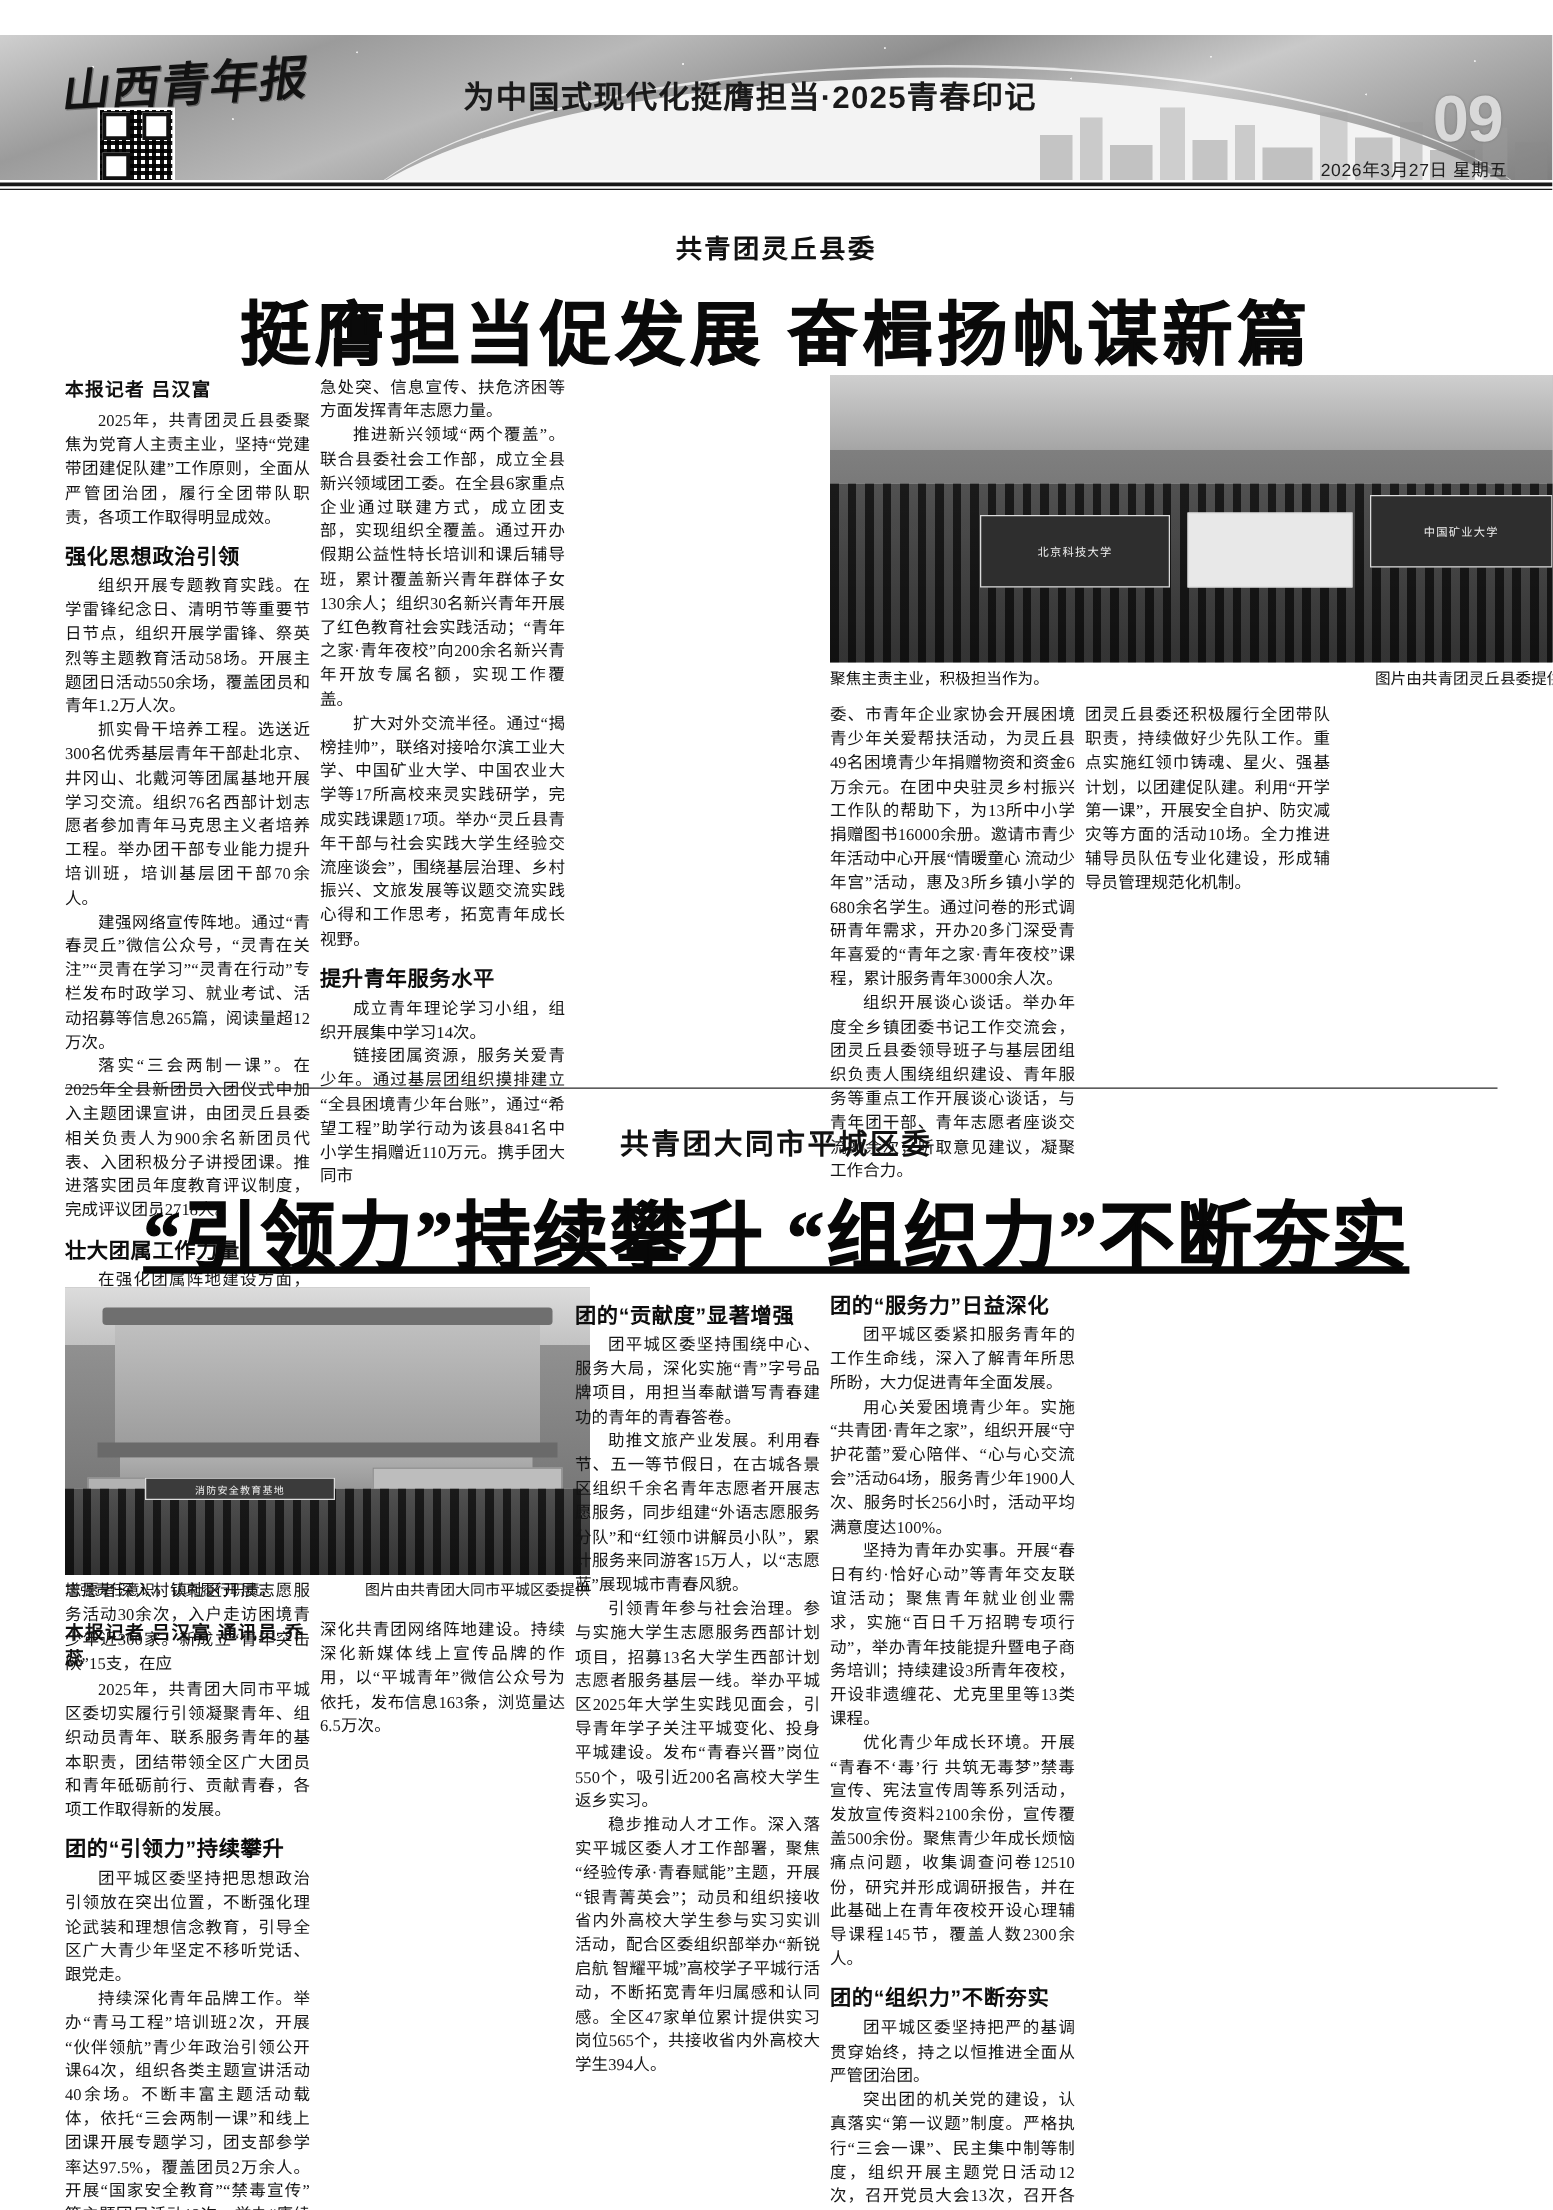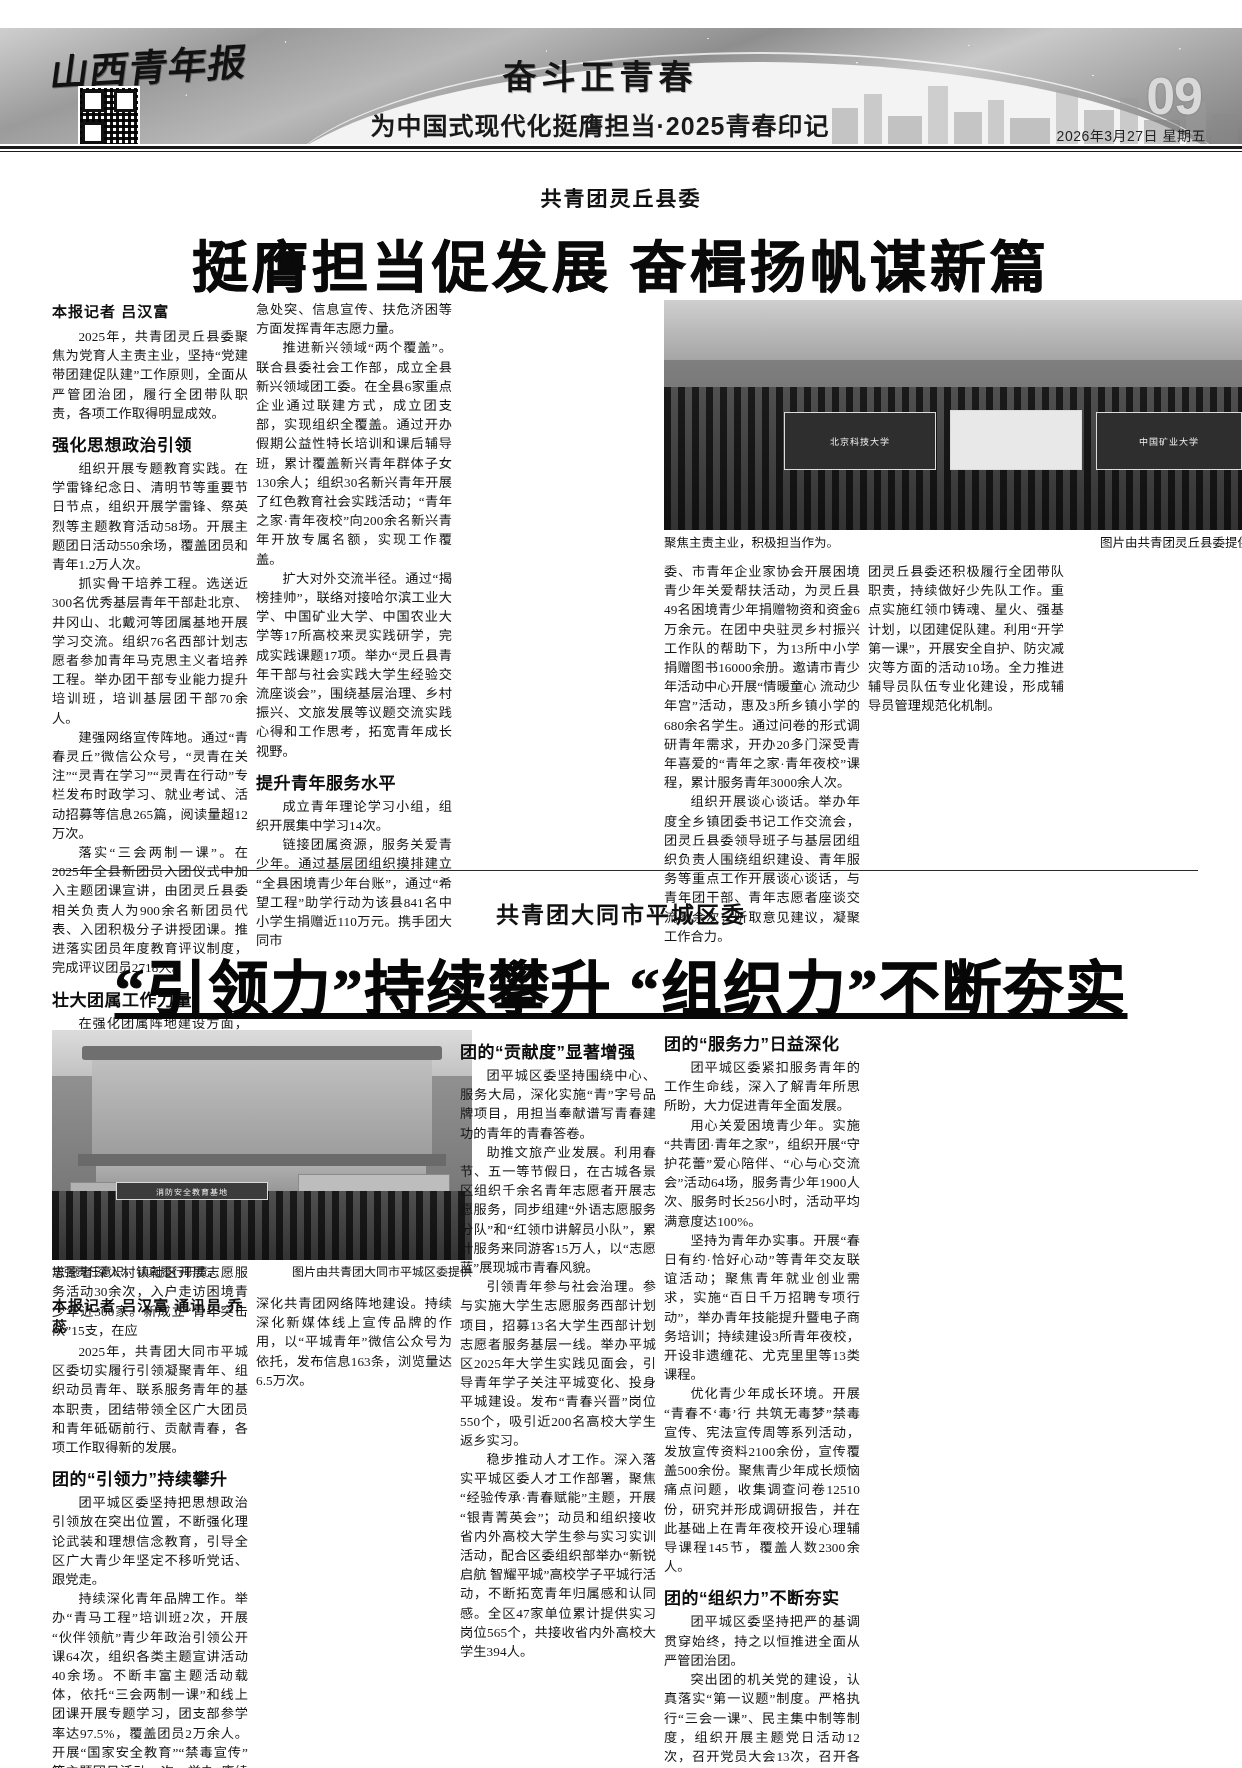--- a/index.html
+++ b/index.html
@@ -230,21 +230,20 @@
     </svg>
 
     <div class="logo-wrap">
       <div class="logo-cal">山西青年报</div>
       <div class="qr">
           <i></i>
         </div>
     </div>
 
     <div class="mast-title">
-      <div class="t1">奋斗正青春</div>
       <div class="t2">为中国式现代化挺膺担当·2025青春印记</div>
     </div>
 
     <div class="pageno">09</div>
 
     <div class="mast-meta">
       <div class="d1">2026年3月27日  星期五</div>
 
     </div>
   </div>
@@ -256,21 +255,21 @@
     <div class="headline1">挺膺担当促发展 奋楫扬帆谋新篇</div>
 
     <div class="cols1">
 
       <div class="photo1">
         <div class="ph-sky" style="height:26%"></div>
         <div style="position:absolute;left:0;top:26%;width:100%;height:74%;background:linear-gradient(#7f7f7f,#5b5b5b);"></div>
         <div class="ph-people" style="height:62%"></div>
         <div class="ph-banner" style="left:120px;top:112px;width:150px;height:56px;">北京科技大学</div>
         <div class="ph-banner light" style="left:286px;top:110px;width:130px;height:58px;">&nbsp;</div>
-        <div class="ph-banner" style="left:432px;top:112px;width:144px;height:56px;">中国矿业大学</div>
+        <div class="ph-banner" style="left:432px;top:96px;width:144px;height:56px;">中国矿业大学</div>
       </div>
       <div class="cap1">
         <span>聚焦主责主业，积极担当作为。</span>
         <span>图片由共青团灵丘县委提供</span>
       </div>
 
       <div class="col c1">
         <div class="byline">本报记者 吕汉富</div>
         <p class="body">2025年，共青团灵丘县委聚焦为党育人主责主业，坚持“党建带团建促队建”工作原则，全面从严管团治团，履行全团带队职责，各项工作取得明显成效。</p>
         <div class="subhead">强化思想政治引领</div>

